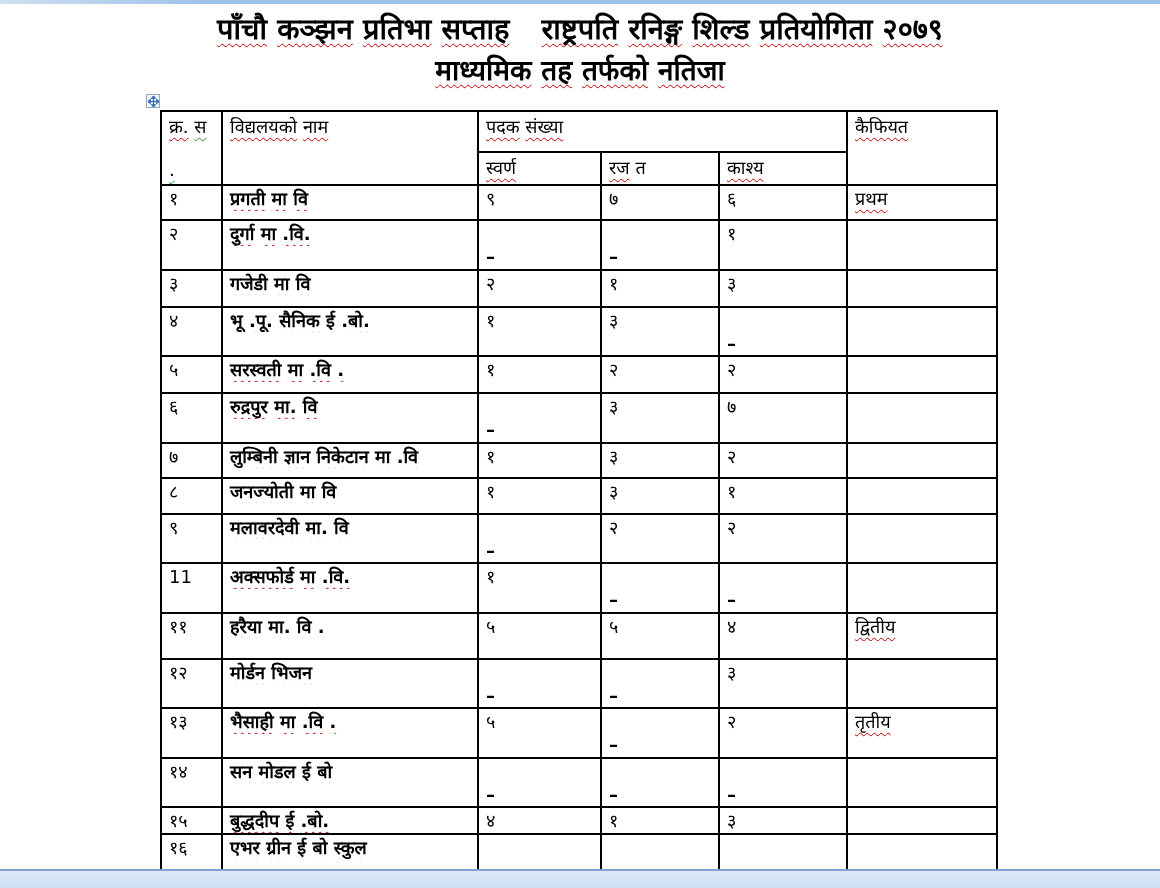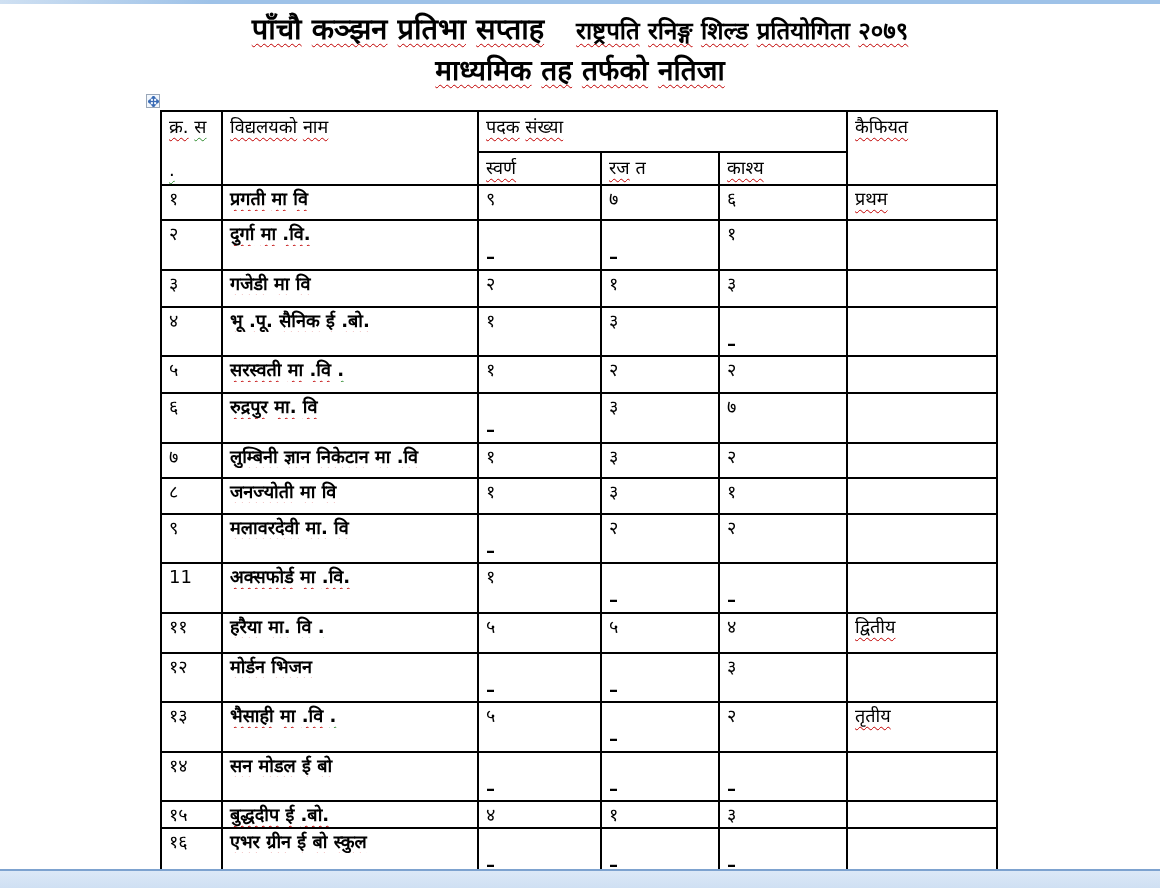--- a/index.html
+++ b/index.html
@@ -16,21 +16,21 @@
 
   .top-strip{position:absolute;left:0;top:0;width:1160px;height:4px;
     background:linear-gradient(to right,#cfe0f2,var(--strip) 18%,var(--strip));}
 
   .bottom-bar{position:absolute;left:0;top:869px;width:1160px;height:19px;
     border-top:2px solid var(--bar-line);
     background:linear-gradient(#dce8f7,var(--bar-fill));z-index:5;}
 
   .title-line1{position:absolute;left:0;top:8px;width:1160px;text-align:center;white-space:nowrap;}
   .t1-main{font-size:29px;font-weight:bold;color:#000;}
-  .t1-sub{font-size:24px;font-weight:bold;color:#000;margin-left:32px;}
+  .t1-sub{font-size:29px;font-weight:bold;color:#000;margin-left:32px;}
   .title-line2{position:absolute;left:0;top:50px;width:1160px;text-align:center;
     font-size:28px;font-weight:bold;color:#000;}
 
   .sq-r{text-decoration:underline wavy var(--sq-red);text-decoration-thickness:1px;
     text-underline-offset:4px;text-decoration-skip-ink:none;}
   .sq-g{text-decoration:underline wavy var(--sq-green);text-decoration-thickness:1px;
     text-underline-offset:4px;text-decoration-skip-ink:none;}
 
   .table-handle{position:absolute;left:146px;top:94px;width:14px;height:14px;
     border:1px solid #9aa7b8;background:#f2f7fd;display:flex;align-items:center;
@@ -307,21 +307,21 @@
           <td>
             <div class="pad val dash">–</div>
           </td>
           <td>
             <div class="pad val dash">–</div>
           </td>
           <td>
             <div class="pad remark"></div>
           </td>
         </tr>
-        <tr style="height: 40px;">
+        <tr style="height: 46px;">
           <td>
             <div class="pad val">११</div>
           </td>
           <td>
             <div class="pad name"><span class="sq-r">हरैया</span> <span class="sq-r">मा.</span> <span class="sq-g">वि</span> <span class="sq-g">.</span></div>
           </td>
           <td>
             <div class="pad val">५</div>
           </td>
           <td>

